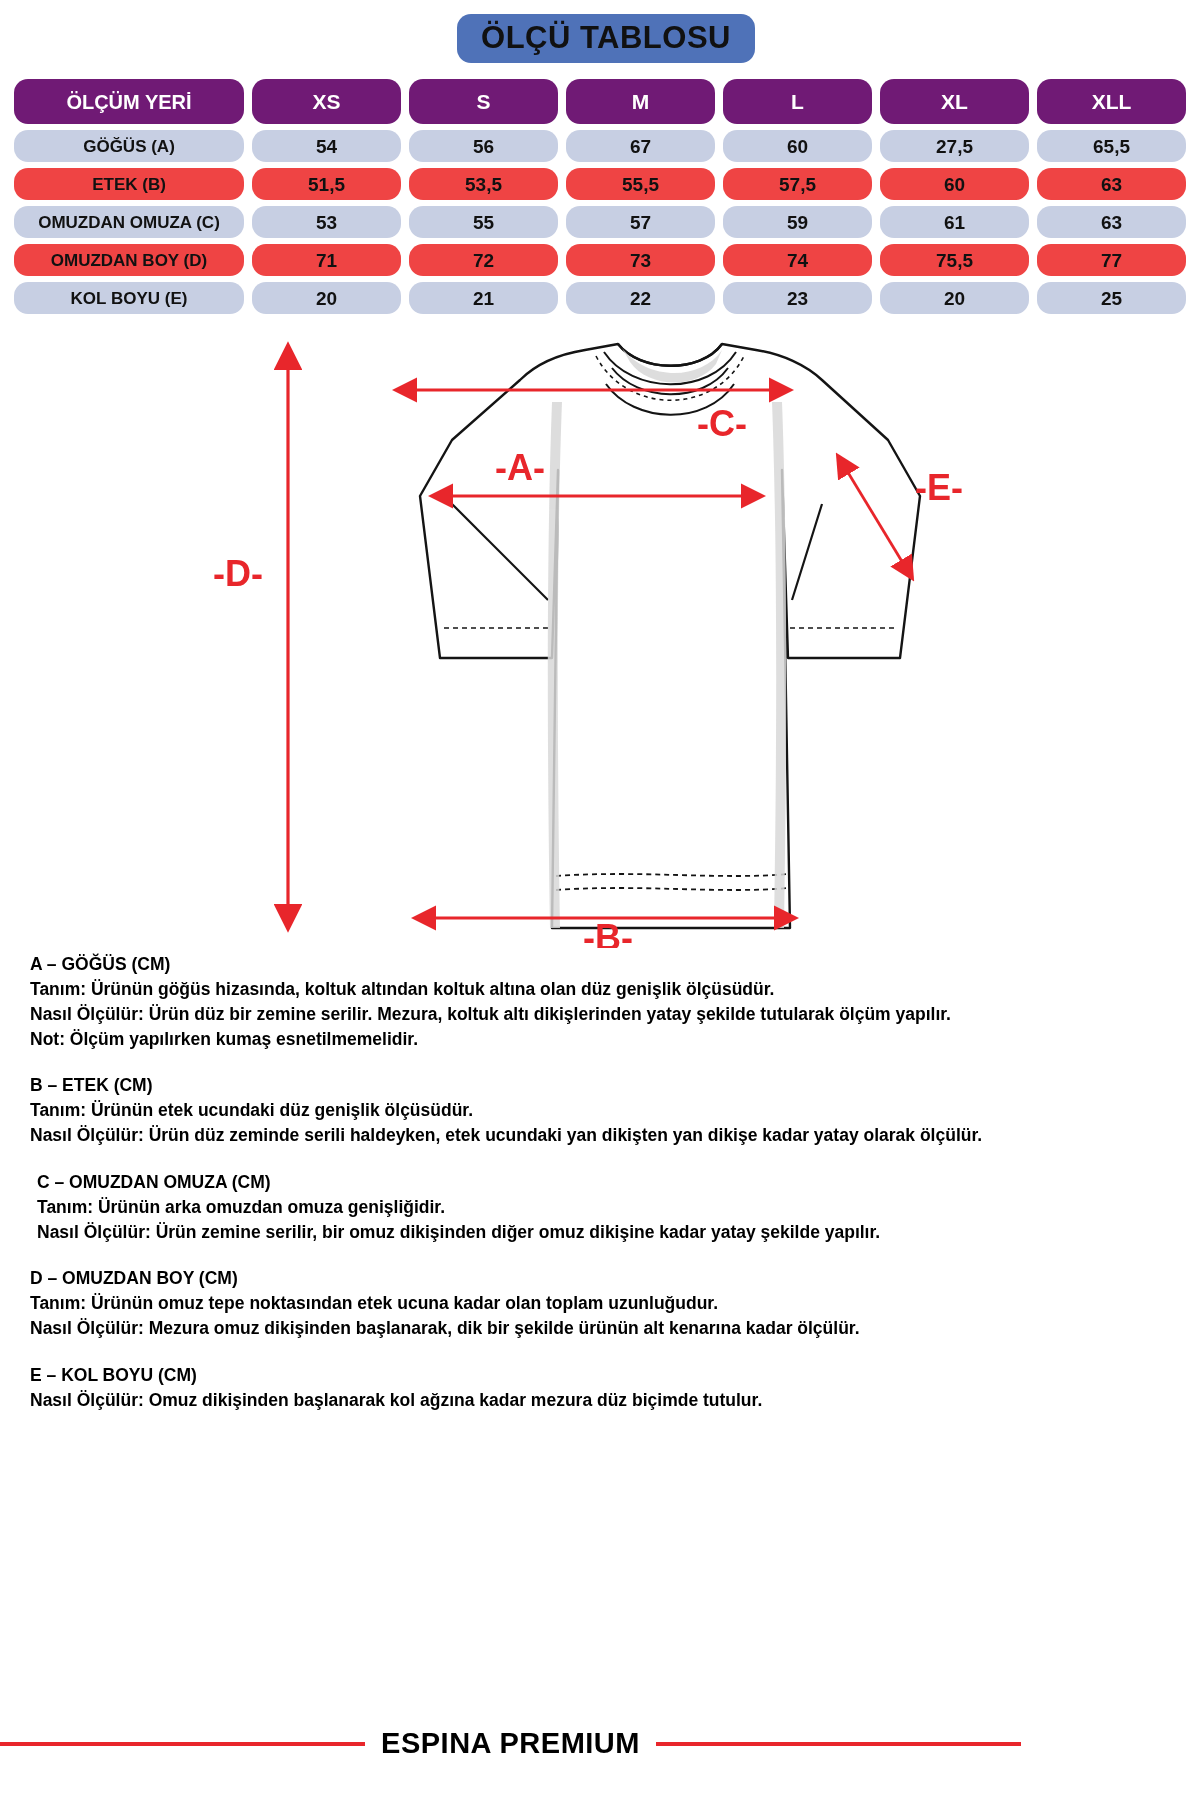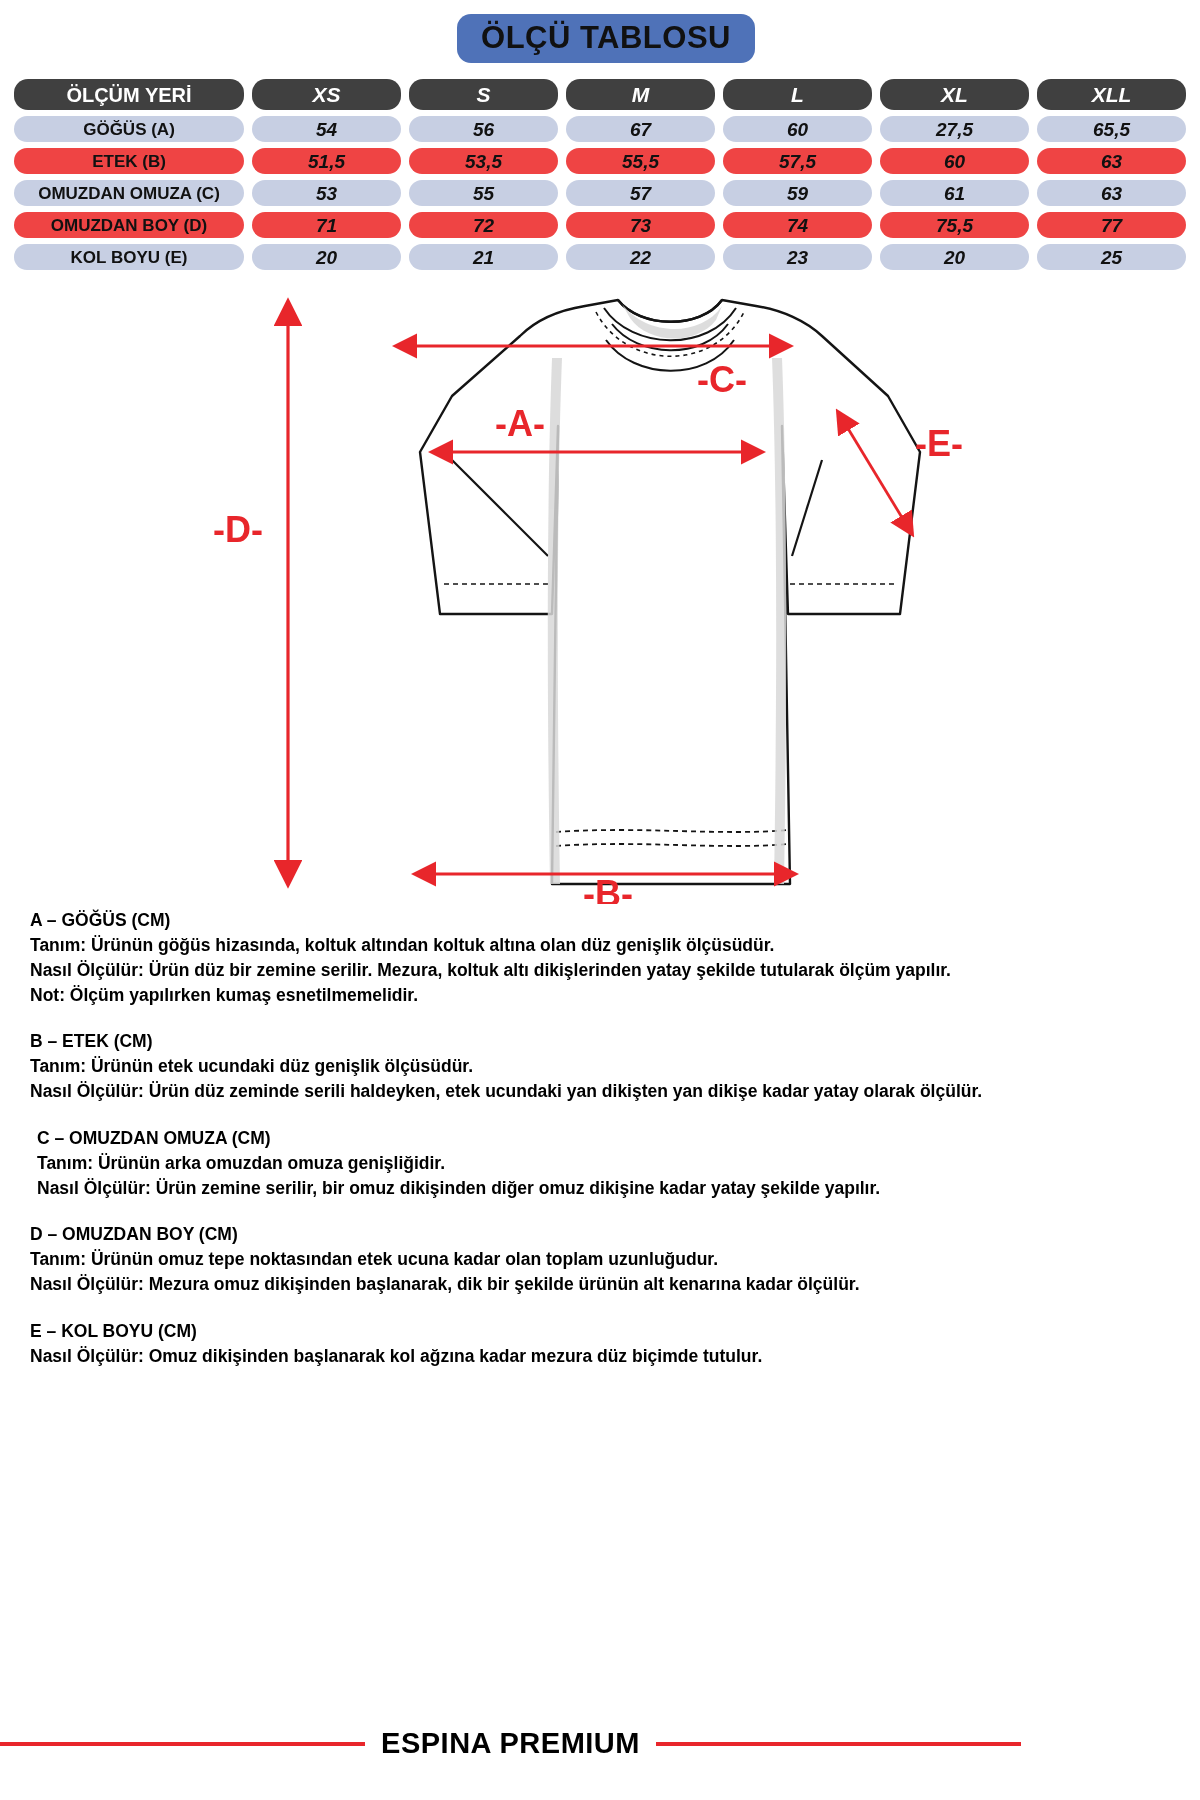--- a/index.html
+++ b/index.html
@@ -45,26 +45,26 @@
     gap: 8px;
     align-items: stretch;
   }
   .cell {
     border-radius: 14px;
     display: flex;
     align-items: center;
     justify-content: center;
     font-weight: bold;
     line-height: 1;
-    height: 26px;
+    height: 32px;
   }
   .cell.label { flex: 0 0 230px; font-size: 17px; }
-  .cell.size  { flex: 1 1 0; font-size: 19px; font-style: italic; }
-
-  .row.header .cell { background: #404040; color: #ffffff; height: 31px; }
+  .cell.size  { flex: 1 1 0; font-size: 19px; }
+
+  .row.header .cell { background: #701a75; color: #ffffff; height: 45px; }
   .row.header .cell.label { font-size: 20px; }
   .row.header .cell.size  { font-size: 21px; }
 
   .row.dark  .cell { background: #c7cfe3; color: #111; }
   .row.light .cell { background: #ef4444; color: #111; }
 
   
   .diagram {
     position: relative;
     width: 1200px;

